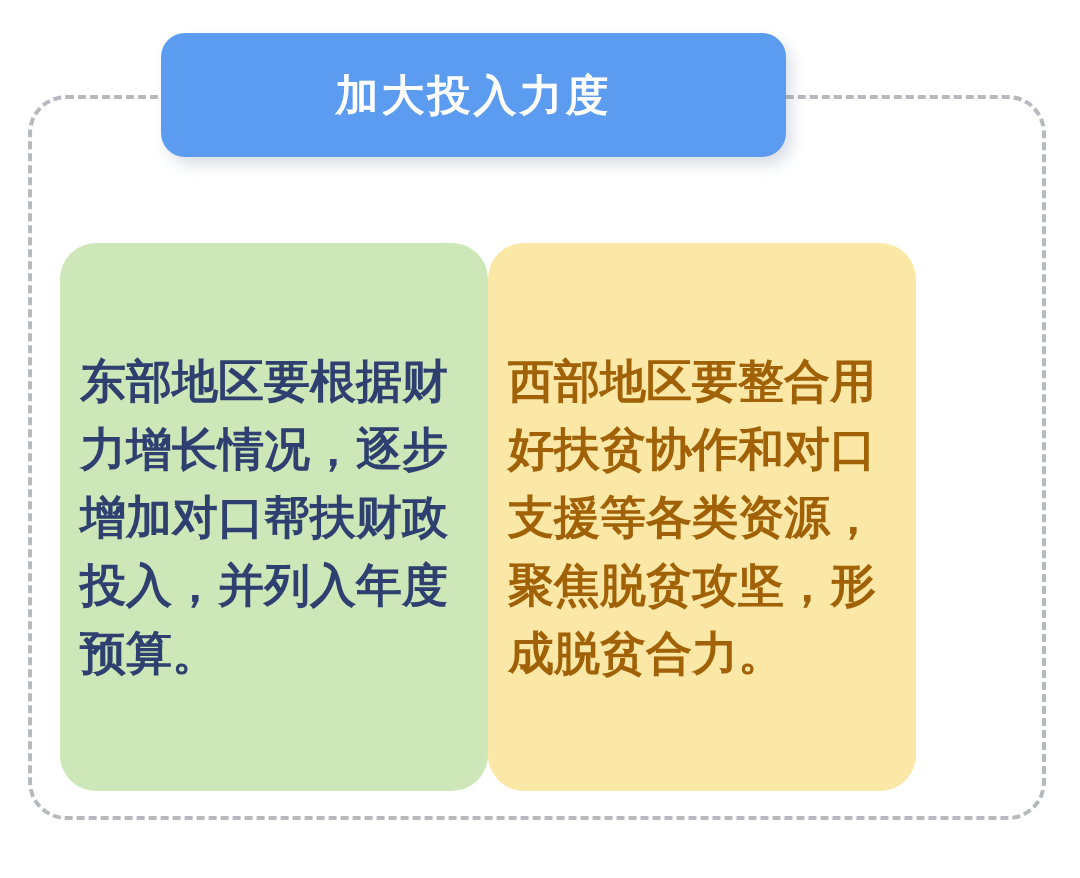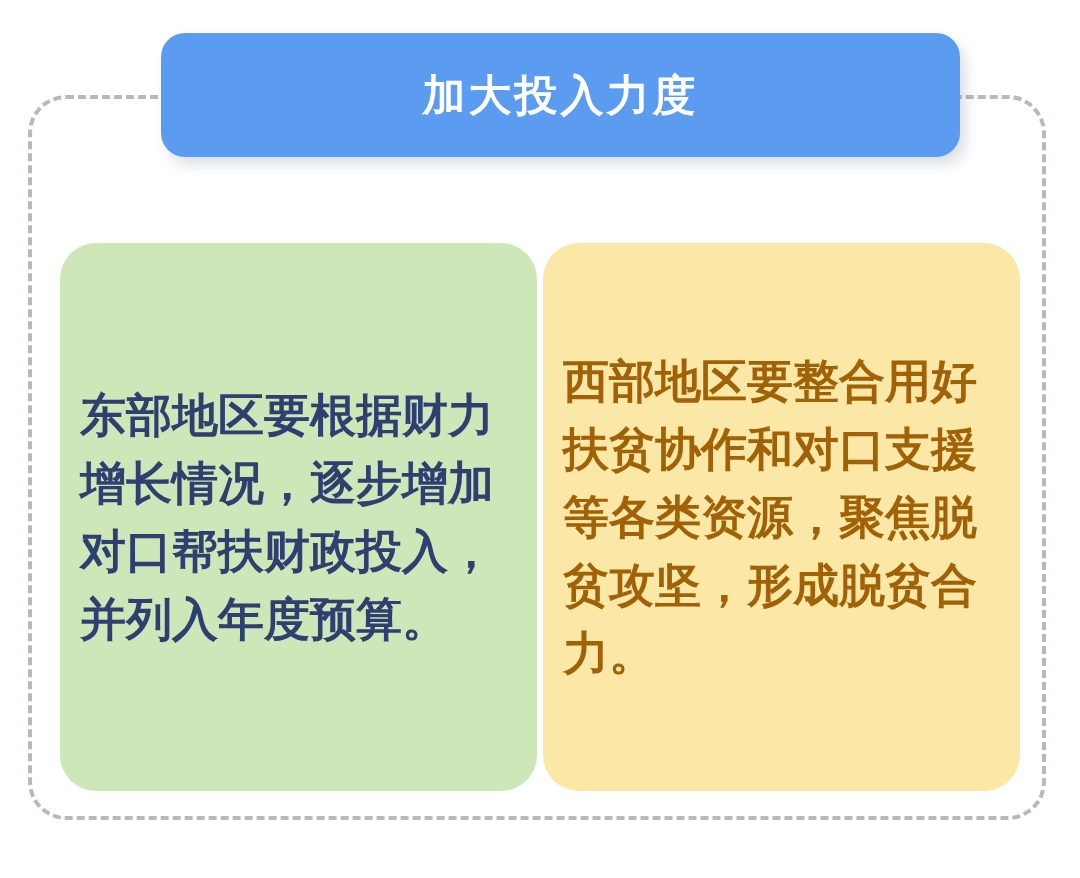--- a/index.html
+++ b/index.html
@@ -32,21 +32,21 @@
     border: 4px dashed #b6b9be;
     border-radius: 38px;
     background: transparent;
   }
 
   
   #header-pill {
     position: absolute;
     left: 161px;
     top: 33px;
-    width: 799px;
+    width: 625px;
     height: 124px;
     box-sizing: border-box;
     background: #5b9bf0;
     border-radius: 24px;
     box-shadow: 6px 8px 14px rgba(90, 110, 140, 0.22);
     display: flex;
     align-items: center;
     justify-content: center;
     z-index: 5;
   }
@@ -57,21 +57,21 @@
     letter-spacing: 3px;
     line-height: 1;
     white-space: nowrap;
   }
 
   
   #cards-row {
     position: absolute;
     left: 60px;
     top: 243px;
-    width: 960px;
+    width: 856px;
     height: 548px;
     display: flex;
     justify-content: space-between;
     z-index: 3;
   }
 
   .card {
     box-sizing: border-box;
     width: 477px;
     height: 548px;

